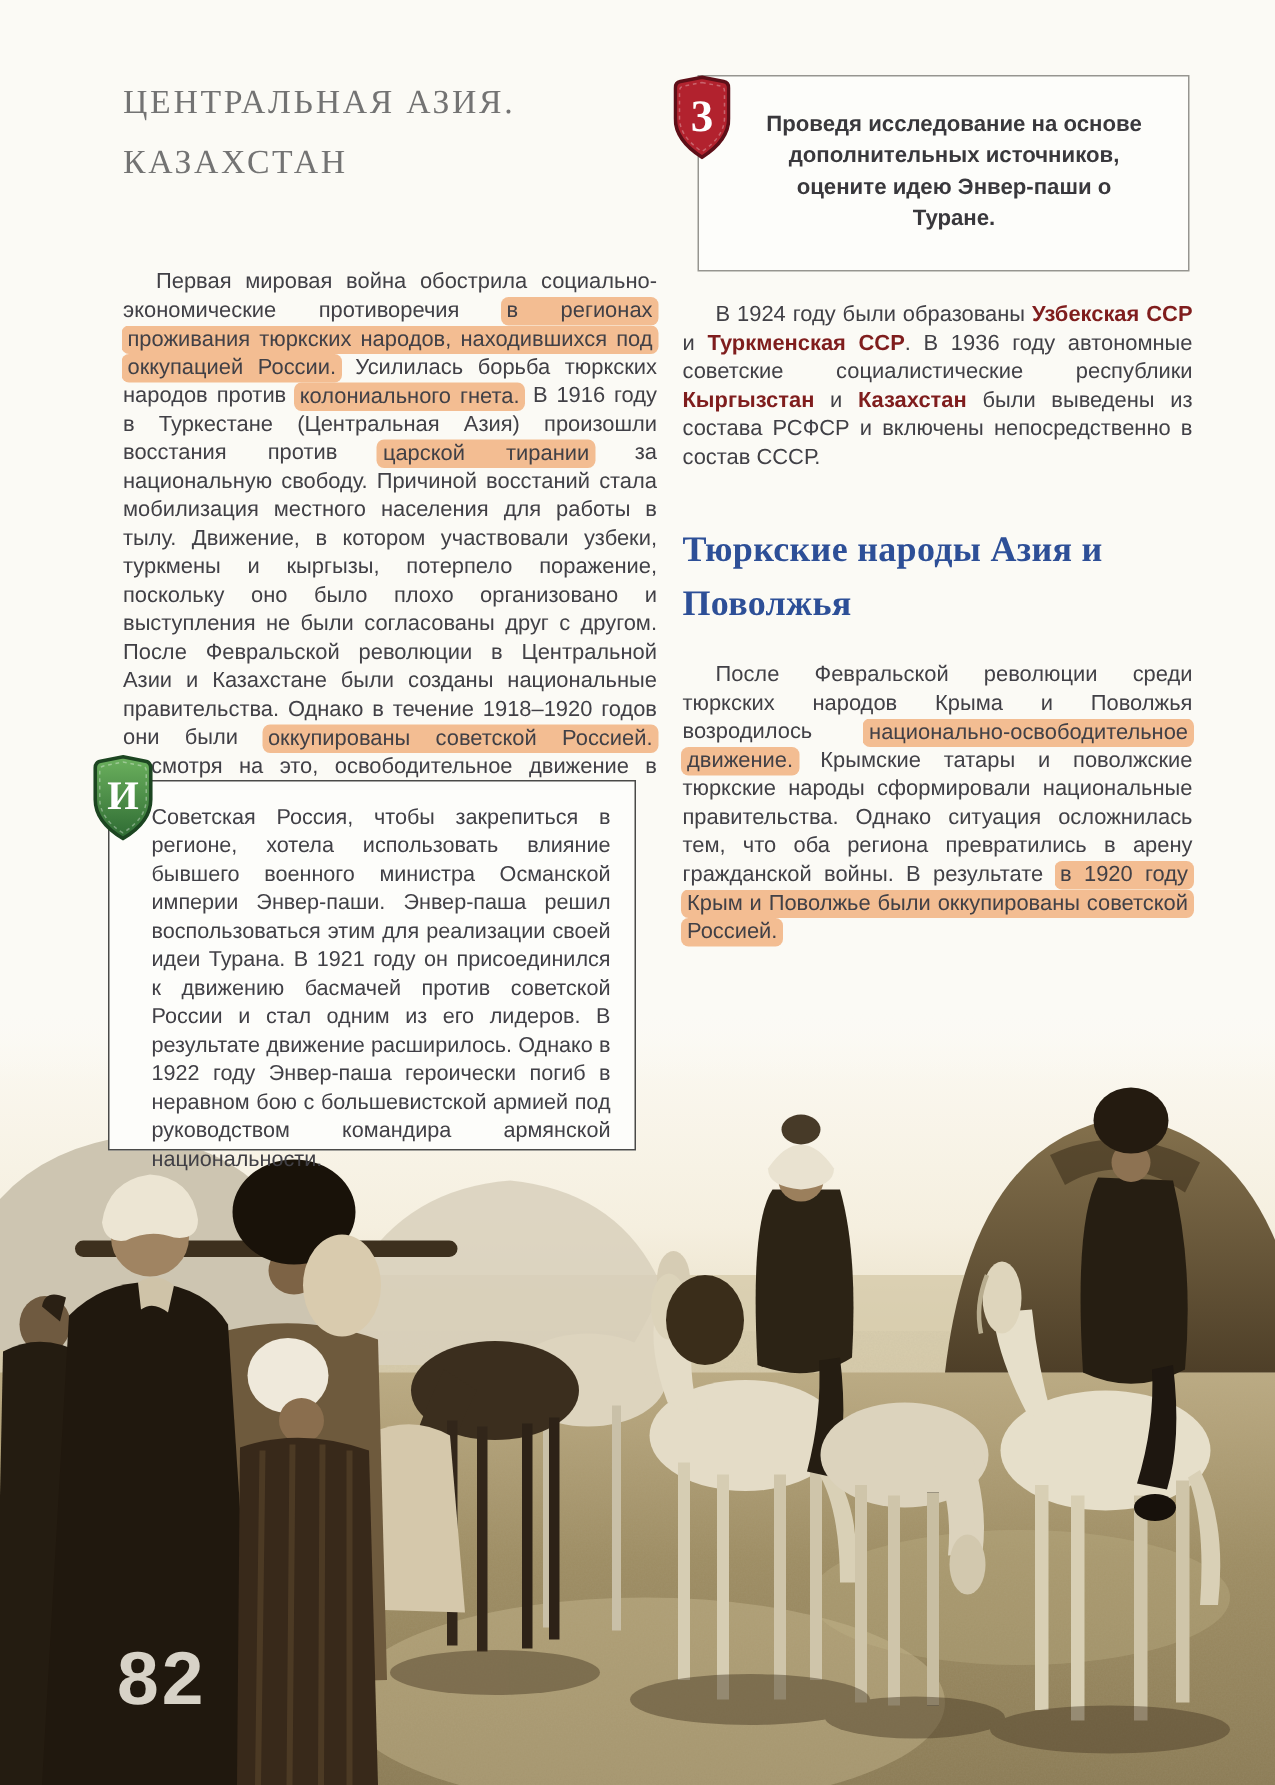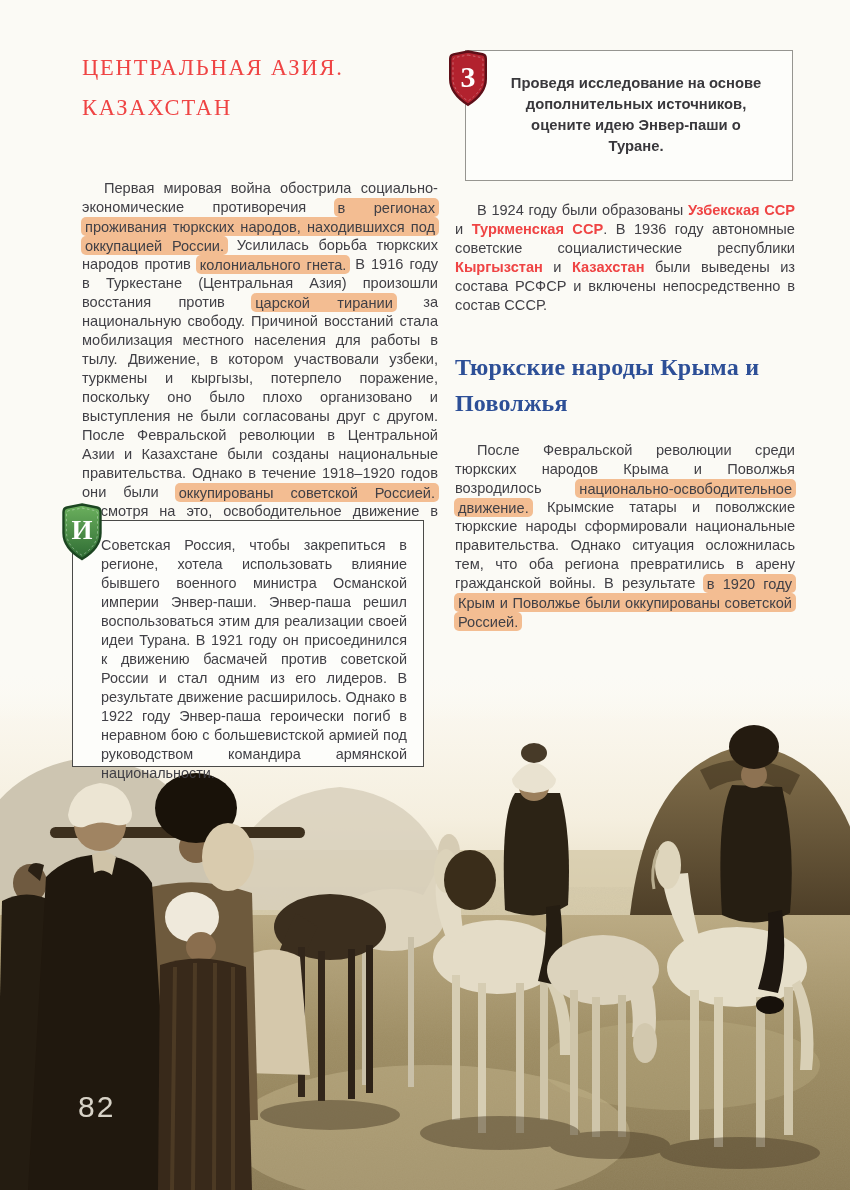--- a/index.html
+++ b/index.html
@@ -11,32 +11,32 @@
   }
   .page{position:absolute;inset:0;}
 
   
   .col-left{position:absolute;left:82px;top:48px;width:356px;}
   .col-right{position:absolute;left:455px;top:50px;width:340px;}
 
   h1.page-heading{
     font-family:"Liberation Serif",serif;
     font-weight:400;font-size:22.5px;line-height:40px;
-    letter-spacing:1.8px;color:#ef4444;margin:0 0 0 0;
+    letter-spacing:1.8px;color:#737373;margin:0 0 0 0;
   }
   .body-text{
     font-size:14.6px;line-height:19px;text-align:justify;
     color:#414046;margin:0;
   }
   .indent{text-indent:22px;}
   .hl{
     background:#f3bd92;border-radius:5px;padding:1.5px 4px;margin:0 -1px;
     -webkit-box-decoration-break:clone;box-decoration-break:clone;
   }
-  .bold{font-weight:bold;color:#ef4444;}
+  .bold{font-weight:bold;color:#7f1d1d;}
 
   .left-para{margin-top:51px;}
 
   
   .info-box{
     position:absolute;left:72px;top:520px;width:352px;height:247px;
     background:#fdfdfa;border:1.5px solid #4a4a48;box-sizing:border-box;
     padding:15px 16px 12px 28px;z-index:3;
   }
   .info-box .body-text{font-size:14.4px;line-height:19px;}
@@ -67,21 +67,21 @@
   .photo{
     position:absolute;left:0;top:675px;width:850px;height:515px;z-index:1;
   }
   .photo svg{display:block;}
   .photo-fade{
     position:absolute;left:0;top:0;width:100%;height:46px;
     background:linear-gradient(#fbfaf5,rgba(251,250,245,0));
   }
   .page-number{
     position:absolute;left:78px;top:415px; 
-    font-size:30px;font-weight:400;color:rgba(248,243,232,.85);
+    font-size:50px;font-weight:700;color:rgba(248,243,232,.85);
     letter-spacing:2px;
   }
 </style>
 </head>
 <body>
 
 <div class="page">
 
   <div class="col-left">
     <h1 class="page-heading">
@@ -111,21 +111,21 @@
   <div class="col-right">
 
     <div class="task-box">
       <p class="task-text">Проведя исследование на основе дополнительных источников, оцените идею Энвер-паши о Туране.</p>
     </div>
 
     <div class="right-flow">
       <p class="body-text indent"><span>В 1924 году были образованы </span><span class="bold">Узбекская ССР</span><span> и </span><span class="bold">Туркменская ССР</span><span>. В 1936 году автономные советские социалистические республики </span><span class="bold">Кыргызстан</span><span> и </span><span class="bold">Казахстан</span><span> были выведены из состава РСФСР и включены непосредственно в состав СССР.</span></p>
 
 
-      <h2 class="section-heading">Тюркские народы Крыма и Поволжья</h2>
+      <h2 class="section-heading">Тюркские народы Азия и Поволжья</h2>
 
       <p class="body-text indent"><span>После Февральской революции среди тюркских народов Крыма и Поволжья возродилось </span><span class="hl">национально-освободительное движение.</span><span> Крымские татары и поволжские тюркские народы сформировали национальные правительства. Однако ситуация осложнилась тем, что оба региона превратились в арену гражданской войны. В результате </span><span class="hl">в 1920 году Крым и Поволжье были оккупированы советской Россией.</span></p>
     </div>
   </div>
 
   <div class="shield shield-red">
     <svg width="38" height="57" viewBox="0 0 38 57">
       <path d="M19,1.5 L33.5,4.3 Q36.8,5 36.8,8.7 L36.8,29 Q36.8,43.5 19,54.8 Q1.2,43.5 1.2,29 L1.2,8.7 Q1.2,5 4.5,4.3 Z" fill="#b2222e" stroke="#5e0f18" stroke-width="2.4"></path>
       <path d="M19,5 L31.5,7.4 Q34,8 34,10.8 L34,28.5 Q34,41 19,51 Q4,41 4,28.5 L4,10.8 Q4,8 6.5,7.4 Z" fill="none" stroke="rgba(255,255,255,.3)" stroke-width="1" stroke-dasharray="2.5 2.5"></path>
       <text x="19" y="37" text-anchor="middle" font-family="Liberation Serif, serif" font-weight="bold" font-size="30" fill="#ffffff">3</text>

